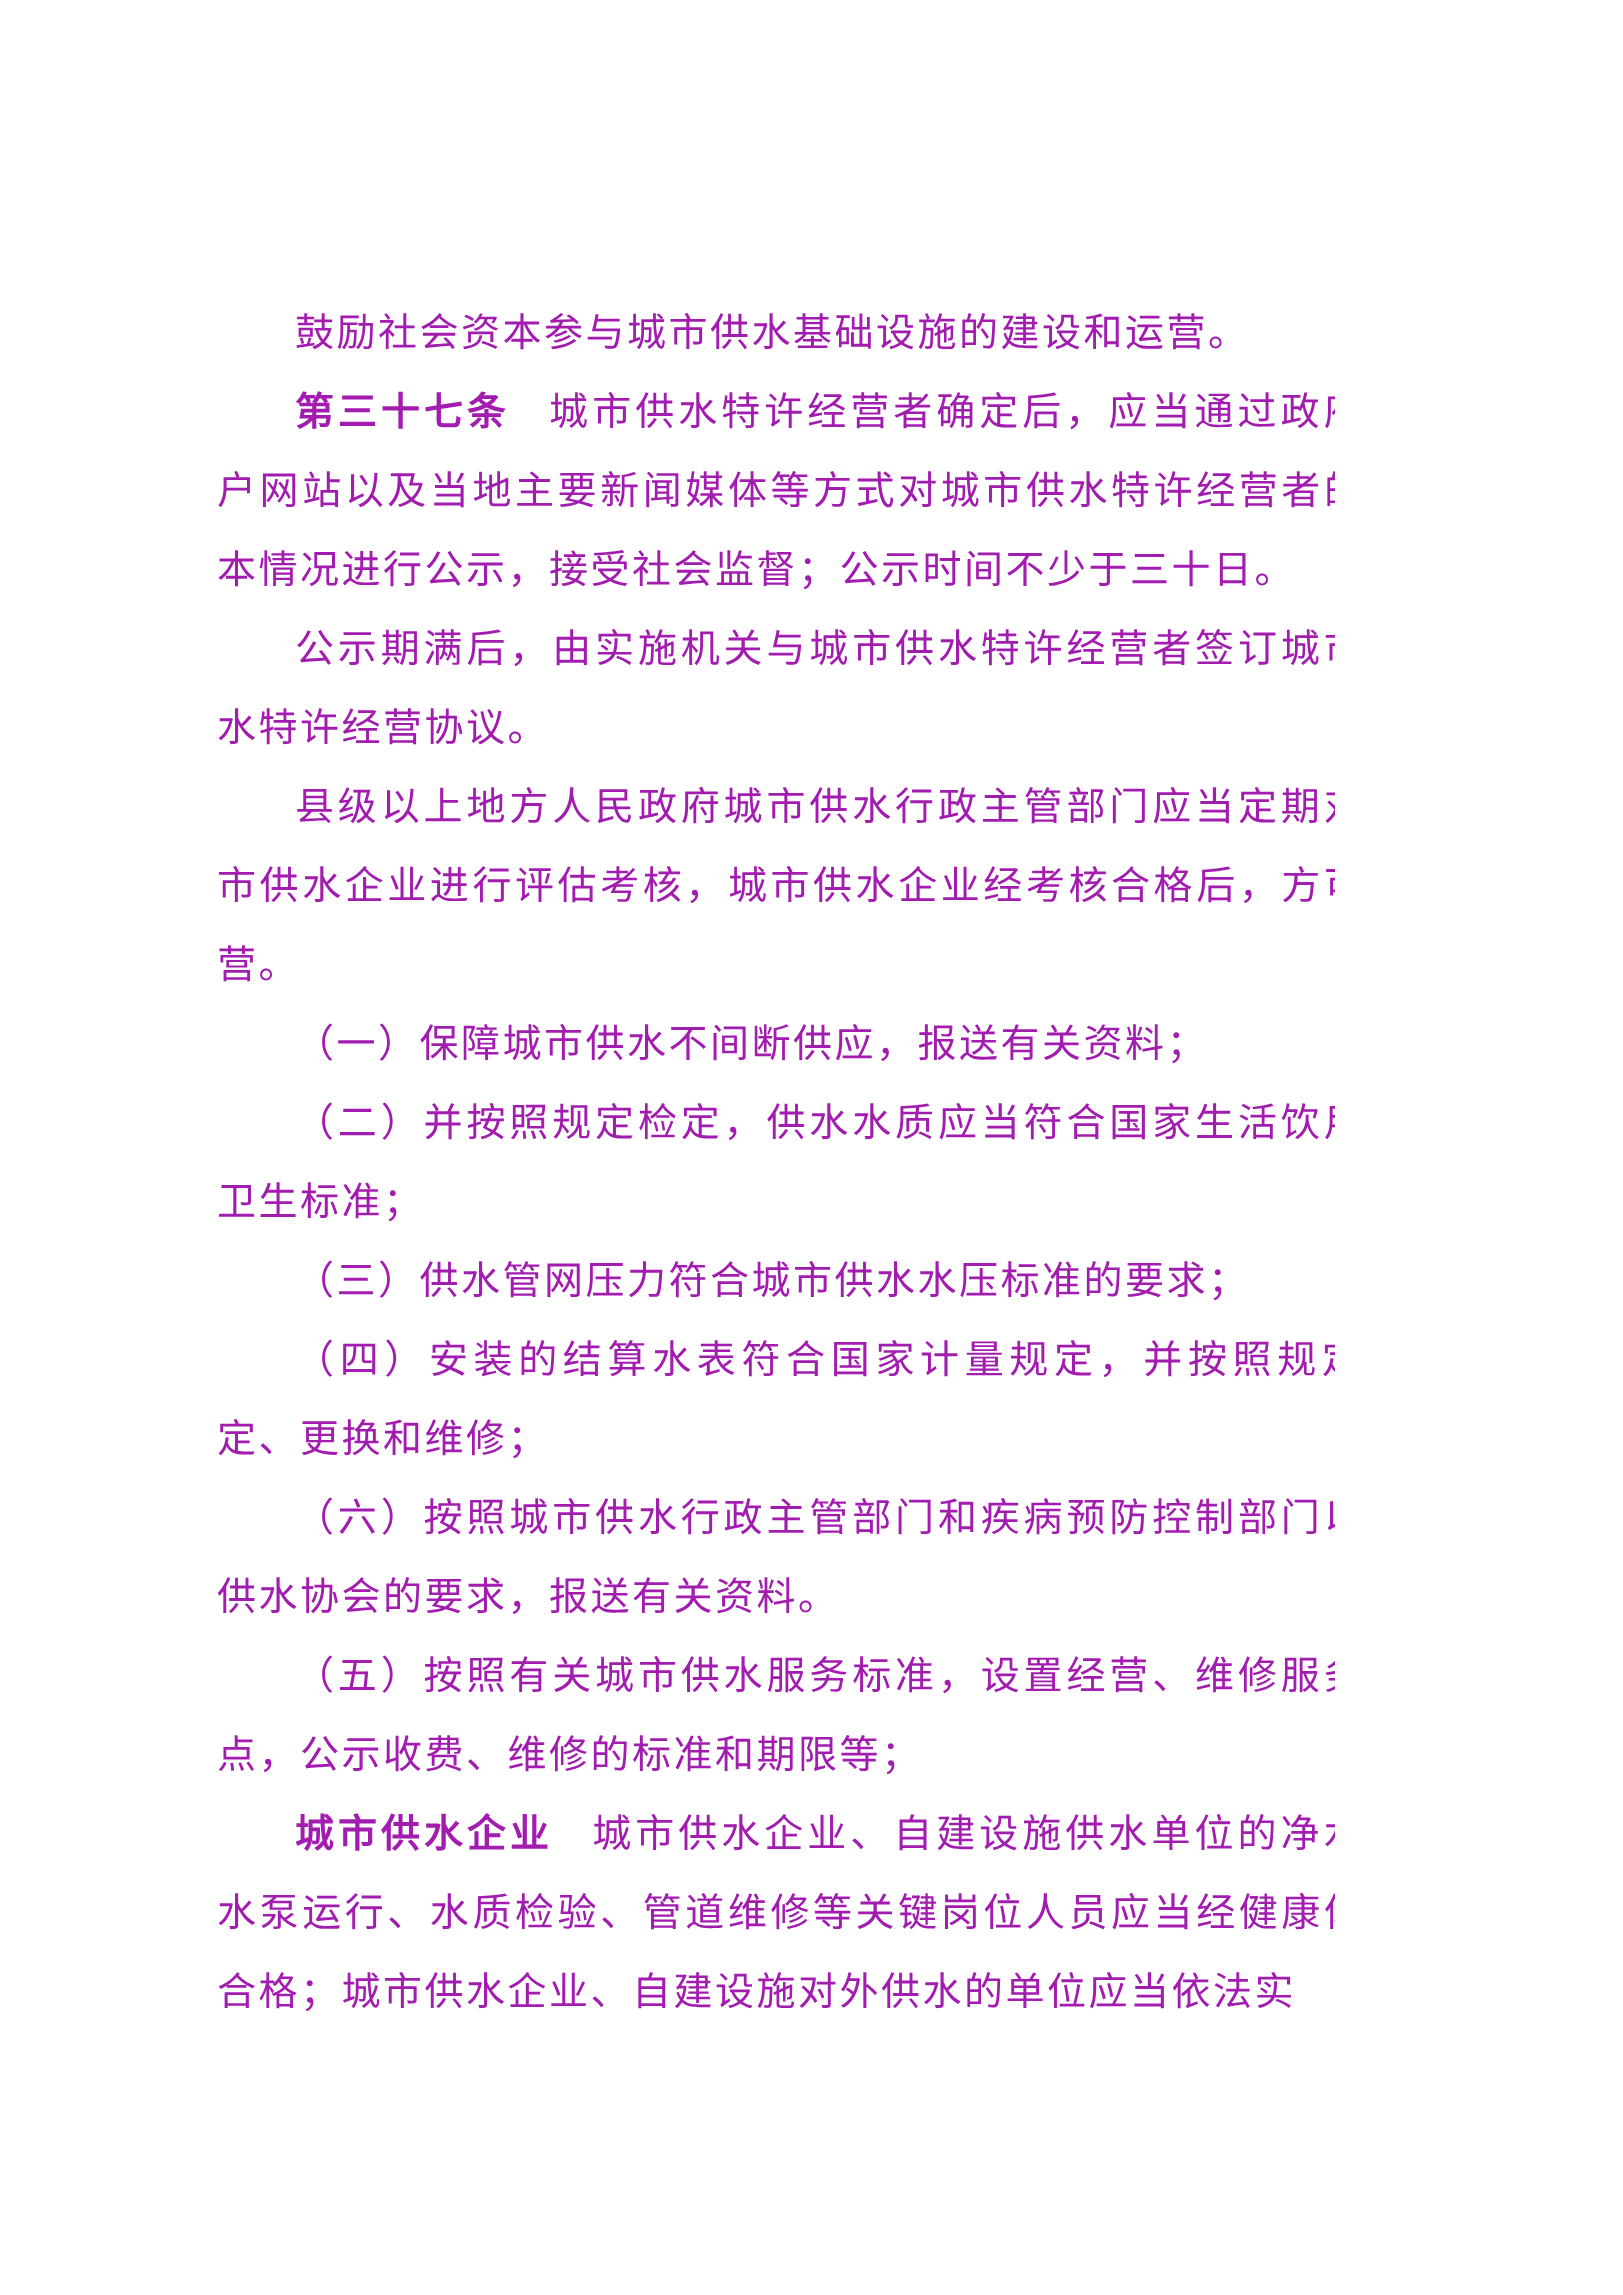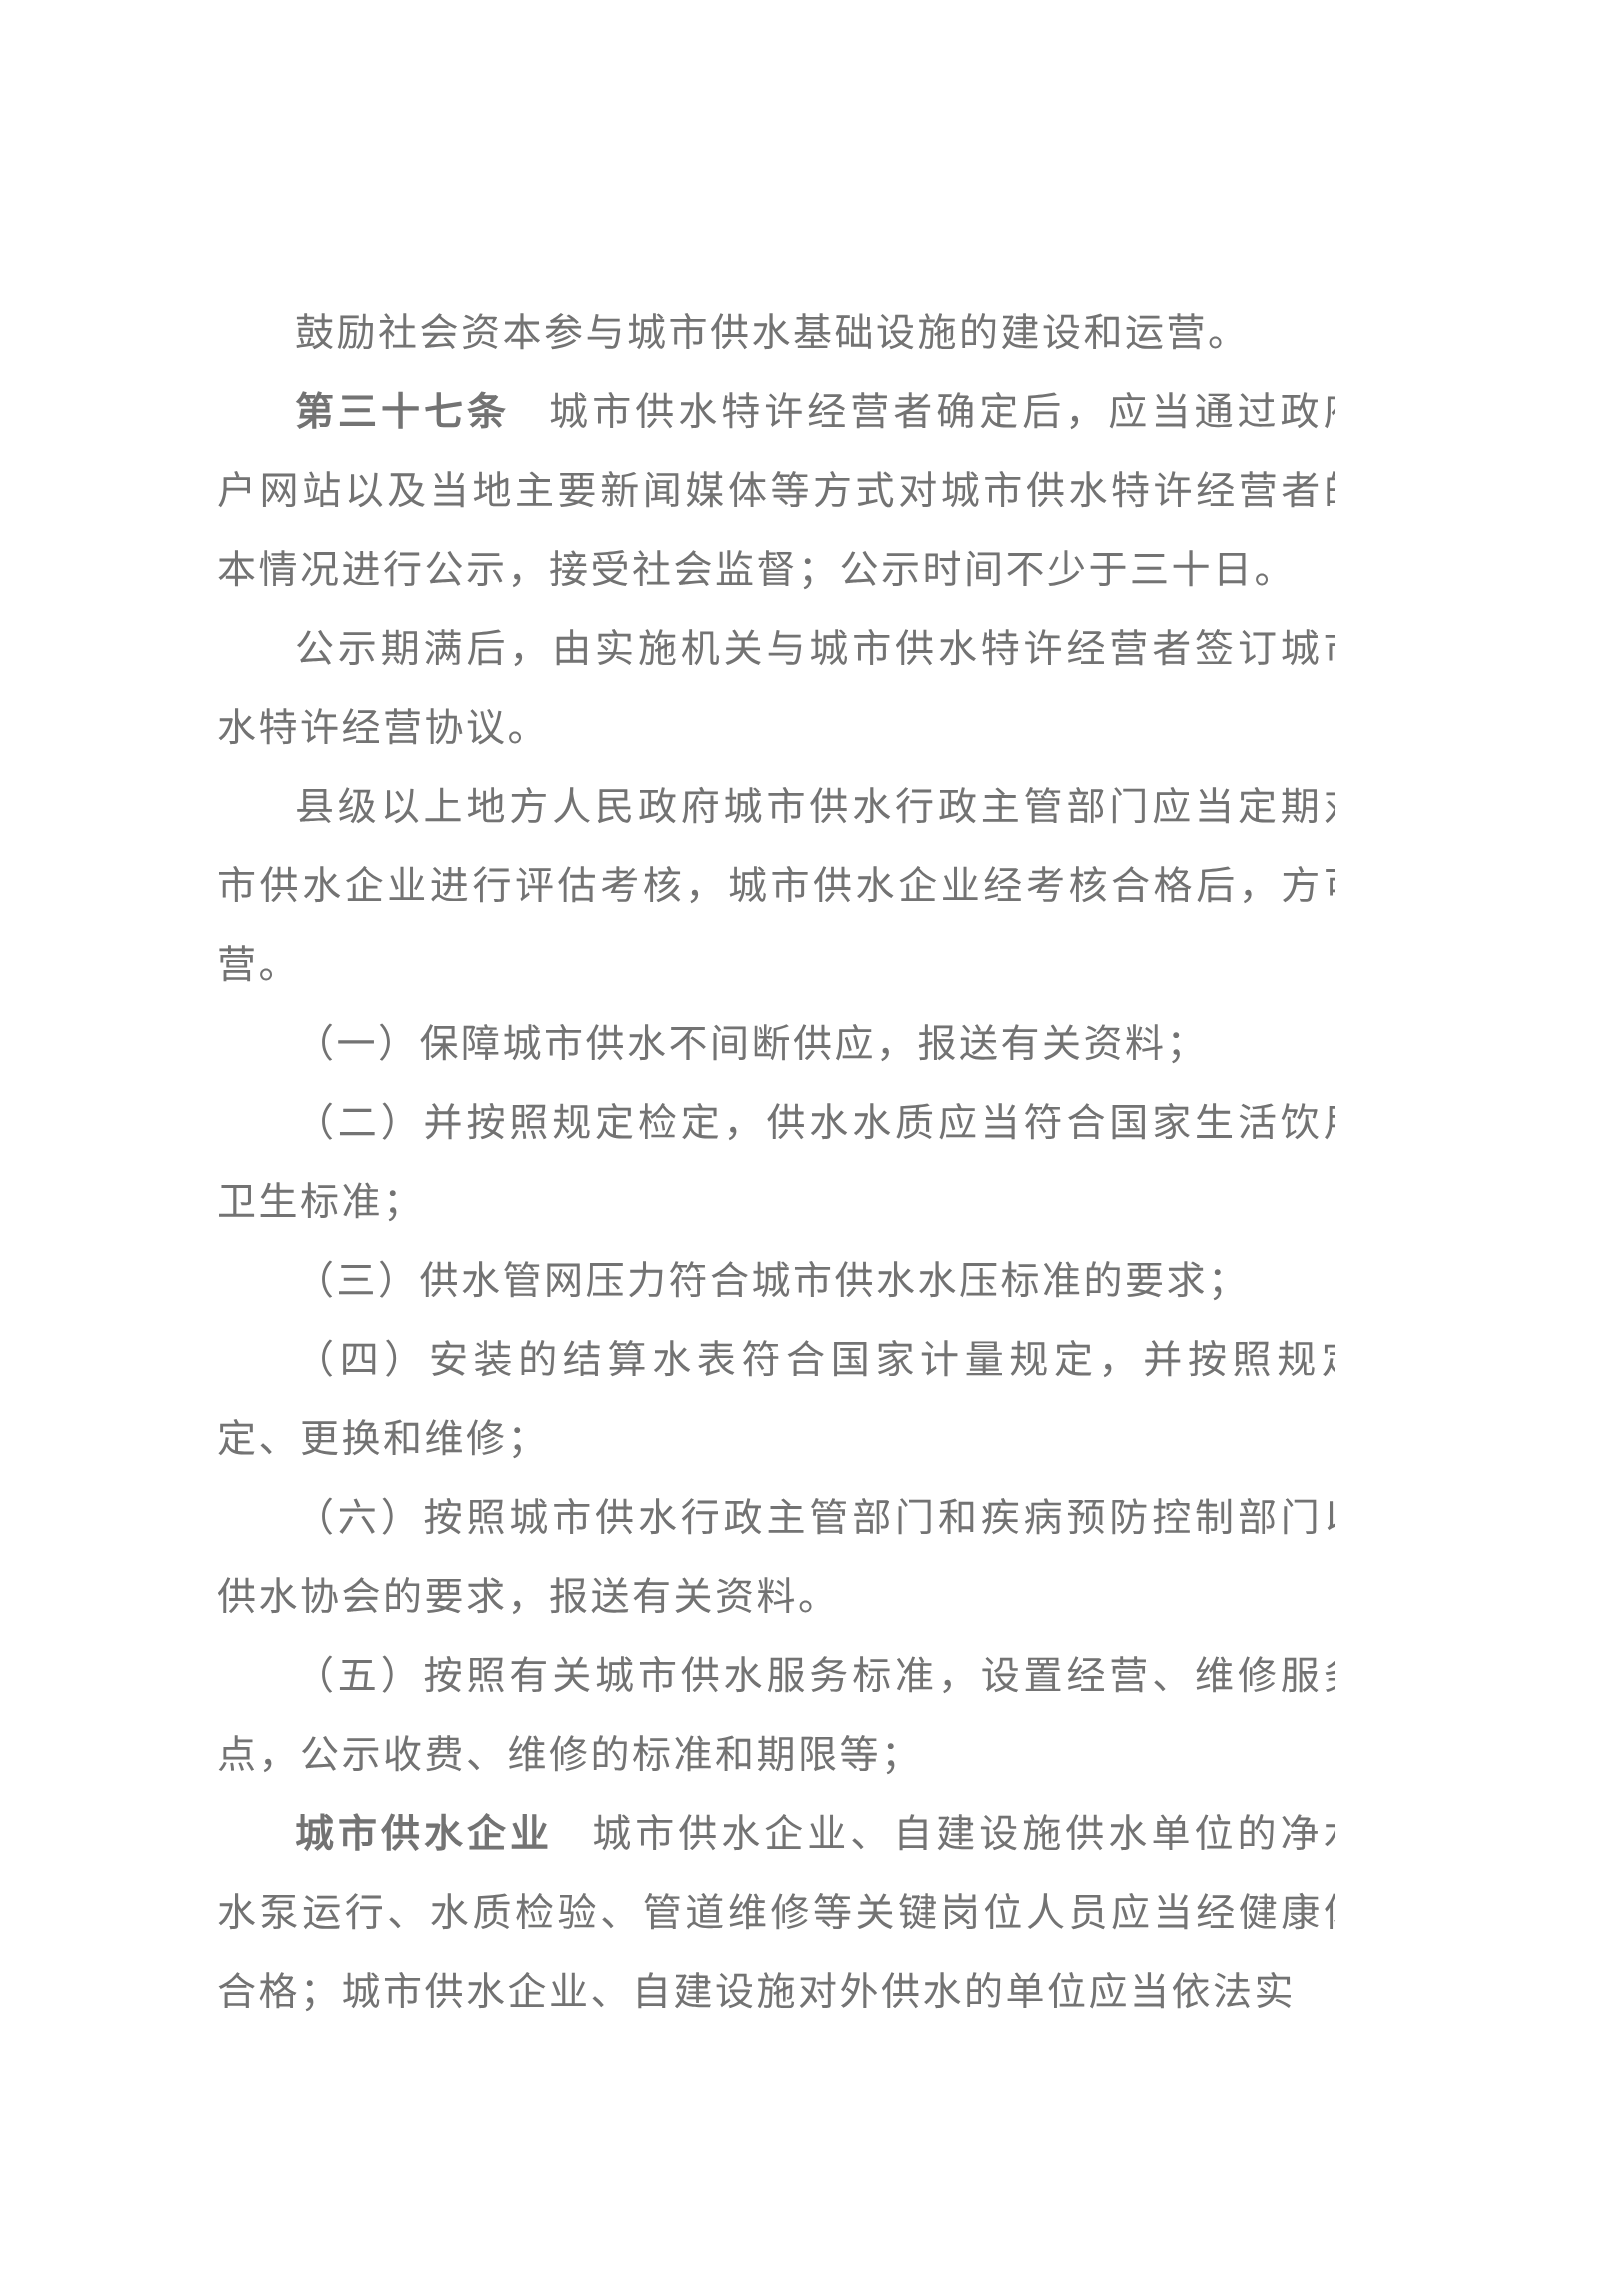--- a/index.html
+++ b/index.html
@@ -5,21 +5,21 @@
   
   html, body { margin: 0; padding: 0; background: #ffffff; }
 
   .page {
     position: relative;
     width: 1335px;
     height: 2295px;
     background: #ffffff;
     overflow: hidden;
     font-family: "Liberation Serif", "DejaVu Serif", serif;
-    color: #737373;
+    color: #a21caf;
   }
 
   .text-block {
     position: absolute;
     left: 217px;
     top: 293px;
     width: 1191px;
   }
 
   .text-block p {

